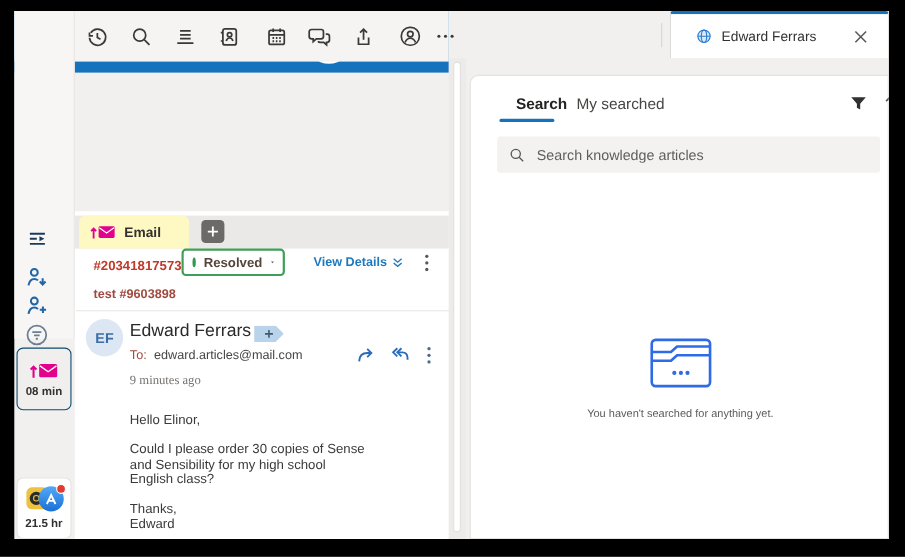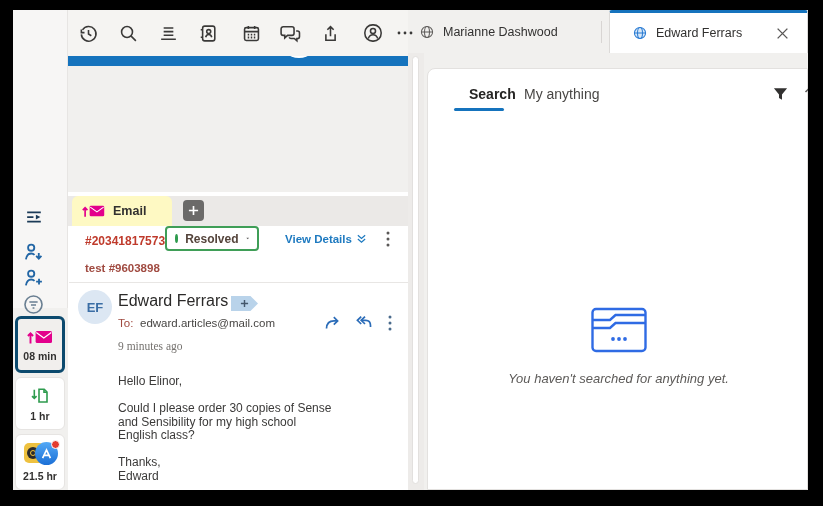--- a/index.html
+++ b/index.html
@@ -69,21 +69,21 @@
           border:1px solid #e3e1df;border-radius:8px 0 0 0;box-sizing:border-box;}
   .kbtab{font-size:14px;cursor:pointer;}
   .kbtab.on{color:#252423;font-weight:bold;}
   .kbtab.off{color:#484644;}
   .kbunderline{height:3px;background:#1573bd;border-radius:2px;}
   .searchbox{left:24px;top:55px;width:348px;height:33px;background:#f3f2f1;border-radius:3px;
              display:flex;align-items:center;gap:8px;padding:0 10px;box-sizing:border-box;}
   .searchbox input{border:none;outline:none;background:transparent;font-family:"Liberation Sans",sans-serif;
              font-size:13px;color:#323130;flex:1;}
   .searchbox input::placeholder{color:#605e5c;}
-  .emptytext{font-size:13px;color:#5c5a58;text-align:center;font-style:italic;}
+  .emptytext{font-size:10px;color:#5c5a58;text-align:center;}
 
   
   .phonewidget{left:6px;top:6px;width:56px;height:44px;cursor:pointer;}
   .pw-white{position:absolute;left:0;top:0;width:32px;height:25px;background:#fff;border-radius:4px;}
   .pw-red{position:absolute;left:13px;top:17px;width:31px;height:21px;background:#e05a41;border-radius:4px;}
   .pw-tail{position:absolute;left:14px;top:36px;width:8px;height:7px;background:#f2b441;clip-path:polygon(0 0,100% 0,0 100%);}
   .pw-dot{width:4px;height:4px;border-radius:50%;background:#fff;}
   .avatarAS{width:40px;height:40px;border-radius:50%;background:#fff;color:#323130;font-size:14px;font-weight:bold;cursor:pointer;}
   .greendot{position:absolute;right:-2px;top:-2px;width:15px;height:15px;border-radius:50%;background:#6bb700;border:2px solid #1573bd;box-sizing:border-box;}
 </style>
@@ -115,28 +115,20 @@
 
     <div class="abs toptab" style="left:182px;top:0;">
       <svg width="16" height="16" viewBox="0 0 20 20" fill="none" stroke="#605e5c" stroke-width="1.3">
             <circle cx="10" cy="10" r="7"></circle>
             <ellipse cx="10" cy="10" rx="3.1" ry="7"></ellipse>
             <path d="M3 10h14"></path>
           </svg>
       <span>Customer Summary</span>
     </div>
     <div class="abs tabdiv" style="left:378px;top:11px;"></div>
-    <div class="abs toptab" style="left:392px;top:0;">
-      <svg width="16" height="16" viewBox="0 0 20 20" fill="none" stroke="#605e5c" stroke-width="1.3">
-            <circle cx="10" cy="10" r="7"></circle>
-            <ellipse cx="10" cy="10" rx="3.1" ry="7"></ellipse>
-            <path d="M3 10h14"></path>
-          </svg>
-      <span>Marianne Dashwood</span>
-    </div>
     <div class="abs tabdiv" style="left:588px;top:11px;"></div>
 
     <div class="abs toptab toptab-active" style="left:596px;top:0;width:199px;height:43px;">
       <svg width="16" height="16" viewBox="0 0 20 20" fill="#d8e8f8" stroke="#2b7cd3" stroke-width="1.3" style="margin-left:8px;">
             <circle cx="10" cy="10" r="7"></circle>
             <ellipse cx="10" cy="10" rx="3.1" ry="7" fill="none"></ellipse>
             <path d="M3 10h14"></path>
           </svg>
       <span style="flex:1;">Edward Ferrars</span>
       <span class="ctr" style="width:22px;height:22px;cursor:pointer;">
@@ -302,35 +294,27 @@
           <path d="M14.8 10.2v5M12.3 12.7h5"></path>
         </svg>
   </span>
   <span class="abs tool ctr" style="left:8px;top:282px;">
     <svg width="23" height="23" viewBox="0 0 20 20" fill="none" stroke="#5b7documents78a" stroke-width="1.4">
           <circle cx="10" cy="10" r="7.4" stroke="#6a7f92"></circle>
           <path d="M6.4 7.8h7.2M7.8 10.4h4.4M9.2 13h1.6" stroke="#6a7f92"></path>
         </svg>
   </span>
 
-  <div class="abs scard" style="top:306px;height:57px;background:#f1efed;border:3px solid #0c4a6e;">
+  <div class="abs scard" style="top:306px;height:57px;background:#f1efed;border:1px solid #0c4a6e;">
     <svg width="27" height="18" viewBox="0 0 27 18">
       <path d="M3.5 15.5V5.5M.9 8 3.5 5.4 6.1 8" stroke="#e3008c" stroke-width="1.9" fill="none"></path>
       <rect x="8.6" y="3" width="16.4" height="12" rx="1.5" fill="#e3008c"></rect>
       <path d="M9.3 4.6 16.8 10l7.5-5.4" stroke="#fff" stroke-width="1.2" fill="none"></path>
     </svg>
     <span class="lbl">08 min</span>
-  </div>
-  <div class="abs scard" style="top:367px;height:53px;background:#fff;border:1px solid #e6e4e2;">
-    <svg width="20" height="20" viewBox="0 0 20 20" fill="none" stroke="#2e9b4e" stroke-width="1.6">
-          <path d="M4.3 3.8v8.6M2 10.2l2.3 2.2 2.3-2.2"></path>
-          <path d="M9 3.2h5.2l2.8 2.8v10H9z"></path>
-          <path d="M14 3.2V6.2h3"></path>
-        </svg>
-    <span class="lbl">1 hr</span>
   </div>
   <div class="abs scard" style="top:424px;height:56px;background:#fff;border:1px solid #e6e4e2;">
     <div style="position:relative;width:36px;height:24px;">
       <div style="position:absolute;left:2px;top:1px;width:20px;height:20px;border-radius:5px;background:#eec13f;">
         <div style="position:absolute;left:3px;top:4px;width:12px;height:12px;border-radius:50%;background:#2b2b2b;"></div>
         <div style="position:absolute;left:6px;top:7px;width:6px;height:6px;border-radius:50%;border:1.5px solid #eec13f;box-sizing:border-box;"></div>
       </div>
       <div style="position:absolute;left:13px;top:0;width:23px;height:23px;border-radius:50%;background:linear-gradient(#53a9f6,#1b6fd6);">
         <svg width="23" height="23" viewBox="0 0 23 23" style="position:absolute;left:0;top:0;" fill="none" stroke="#fff" stroke-width="1.7">
               <path d="M7.6 16.2 11.5 8l3.9 8.2M9 13.3h5"></path>
@@ -425,33 +409,40 @@
   <div class="abs gutter"></div>
   <div class="abs thumb"></div>
 
   <div class="abs rregion"></div>
   <div class="kbcard">
     <span class="abs kbtab on" style="left:41px;top:17px;">
       <span>Search</span>
     </span>
     <div class="abs kbunderline" style="left:26px;top:39px;width:50px;"></div>
     <span class="abs kbtab off" style="left:96px;top:17px;">
-      <span>My anything</span>
+      <span>My searched</span>
     </span>
     <span class="abs ctr" style="left:340px;top:13px;width:24px;height:24px;cursor:pointer;">
       <svg width="17" height="16" viewBox="0 0 18 17">
             <path d="M2 2.5h14L10.6 8.9v5.6l-3.2-1.7V8.9z" fill="#323130"></path>
           </svg>
     </span>
     <span class="abs ctr" style="left:372px;top:13px;width:20px;height:24px;cursor:pointer;">
       <svg width="14" height="18" viewBox="0 0 14 18" fill="none" stroke="#5a5857" stroke-width="1.5">
             <path d="M6 15.5V3.5M2.5 7 6 3.5 9.5 7"></path>
           </svg>
     </span>
 
+    <div class="abs searchbox">
+      <svg width="16" height="16" viewBox="0 0 20 20" fill="none" stroke="#5a5857" stroke-width="1.5">
+            <circle cx="8.6" cy="8.6" r="5.2"></circle>
+            <path d="M12.5 12.5 17 17"></path>
+          </svg>
+      <input type="text" value="" placeholder="Search knowledge articles" style="">
+    </div>
 
     <div class="abs" style="left:162px;top:237px;">
       <svg width="58" height="48" viewBox="0 0 58 48" fill="none" stroke="#2f6be4" stroke-width="2.4">
         <rect x="2.5" y="3" width="53" height="42" rx="3.5"></rect>
         <path d="M2.5 14h17.5l5.5-5h30"></path>
         <path d="M2.5 22h17.5l5.5-5h30"></path>
         <circle cx="23" cy="33" r="1.9" fill="#2f6be4" stroke="none"></circle>
         <circle cx="29" cy="33" r="1.9" fill="#2f6be4" stroke="none"></circle>
         <circle cx="35" cy="33" r="1.9" fill="#2f6be4" stroke="none"></circle>
       </svg>

